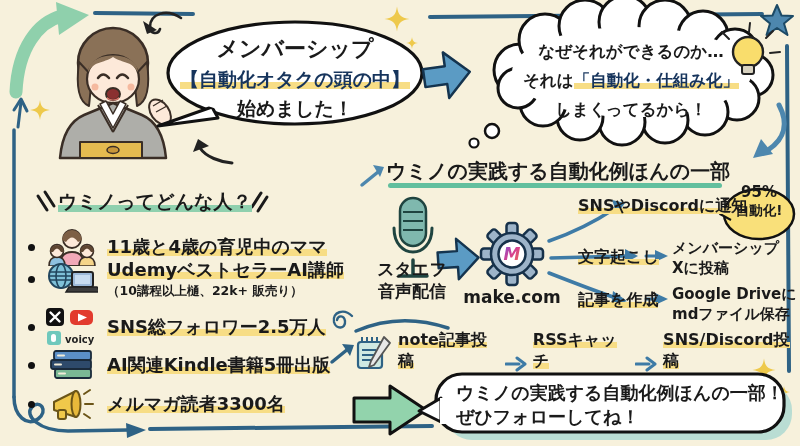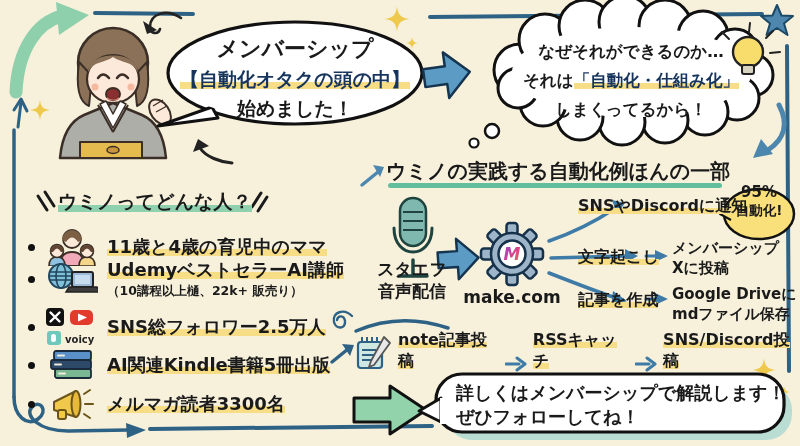--- a/index.html
+++ b/index.html
@@ -373,17 +373,17 @@
     <span>
       <svg width="22" height="16" viewBox="0 0 22 16">
           <path d="M1,8 L14,8" stroke="#3e7ba6" stroke-width="3" stroke-linecap="round"></path>
           <path d="M12,2 L20,8 L12,14" fill="none" stroke="#3e7ba6" stroke-width="3" stroke-linejoin="round" stroke-linecap="round"></path>
         </svg>
     </span>
     <span class="step"><span class="hl-y">SNS/Discord投稿</span></span>
   </div>
 
   <div class="txt" style="left:456px;top:381px;font-size:18px;line-height:1.35;">
-    <div>詳しくはメンバーシップで解説します！</div>
+    <div>ウミノの実践する自動化例ほんの一部！</div>
     <div>ぜひフォローしてね！</div>
   </div>
 
 </div>
 
 </body></html>

